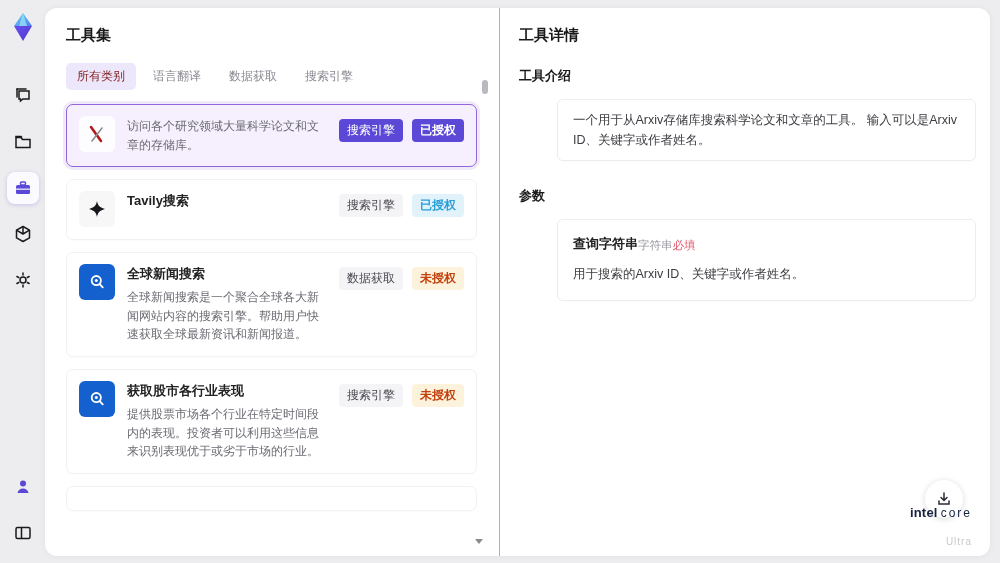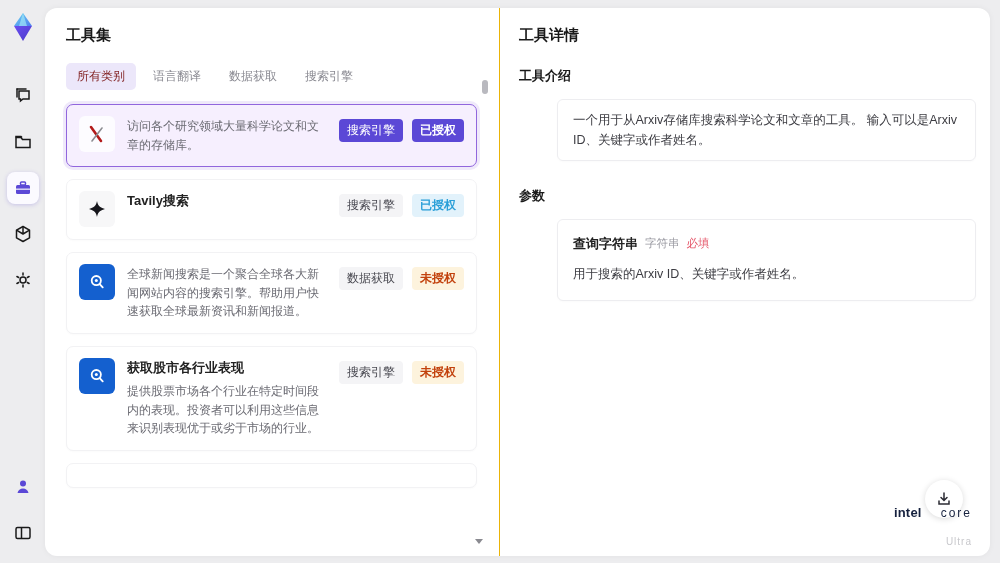--- a/index.html
+++ b/index.html
@@ -81,34 +81,34 @@
   
   .right-panel { flex:1; padding:18px 14px 0 19px; position:relative; }
   .detail-title { font-size:15px; font-weight:bold; margin-bottom:22px; }
   .section-heading { font-size:13px; font-weight:bold; margin-bottom:14px; }
   .detail-box {
     border:1px solid #ededf0; border-radius:6px; background:#fff;
     padding:10px 15px; font-size:12.5px; color:#3c3c42; line-height:1.6;
     margin-bottom:26px; box-shadow:0 1px 2px rgba(0,0,0,.02);margin-left:38px;
   }
   .param-box { padding:14px 15px 16px 15px; }
-  .param-head { display:flex; align-items:flex-start; gap:7px; margin-bottom:9px; }
+  .param-head { display:flex; align-items:flex-end; margin-bottom:9px; }
   .param-name { font-size:13px; font-weight:bold; color:#222; }
   .param-type { font-size:11.5px; color:#9a9aa2; }
   .param-required { font-size:11.5px; color:#e5576a; }
   .param-desc { font-size:12.5px; color:#3c3c42; }
 
   
   .fab {
     position:absolute; right:27px; bottom:38px; width:38px; height:38px;
     border-radius:50%; background:#fff; box-shadow:0 1px 6px rgba(0,0,0,.15);
     display:flex; align-items:center; justify-content:center; cursor:pointer;
   }
   .brand { position:absolute; right:18px; bottom:9px; text-align:right; line-height:1; }
-  .brand-row { display:flex; align-items:baseline; gap:19px;padding-left:24px; }
+  .brand-row { display:flex; align-items:baseline; gap:3px;padding-left:24px; }
   .brand-intel { font-size:13px; font-weight:bold; color:#16213e; letter-spacing:.2px; }
   .brand-core { font-size:12px; color:#16213e; letter-spacing:2px; }
   .brand-sub { font-size:10px; color:#c8c8cc; letter-spacing:1px; margin-top:18px; }
 </style>
 </head>
 <body>
 
 <div class="rail">
   <svg class="logo" viewBox="0 0 30 30">
     <defs>
@@ -231,20 +231,21 @@
           <span class="tool-icon">
 
             <svg class="ico ico-news" width="20" height="20" viewBox="0 0 20 20" fill="none">
               <circle cx="9.3" cy="8.6" r="4.6" stroke="#fff" stroke-width="1.8"></circle>
               <circle cx="9.3" cy="8.6" r="1.5" fill="#fff"></circle>
               <path d="M12.7 12.2l3 3.1" stroke="#fff" stroke-width="1.9" stroke-linecap="round"></path>
             </svg>
 
           </span>
           <div class="tool-text">
+            <div class="tool-name">全球新闻搜索</div>
             <div class="tool-desc">全球新闻搜索是一个聚合全球各大新闻网站内容的搜索引擎。帮助用户快速获取全球最新资讯和新闻报道。</div>
           </div>
           <div class="tool-badges">
             <span class="cat-badge">数据获取</span>
             <span class="auth-badge">未授权</span>
           </div>
         </div>
 
         <div class="tool-card auth-no icon-news">
           <span class="tool-icon">

